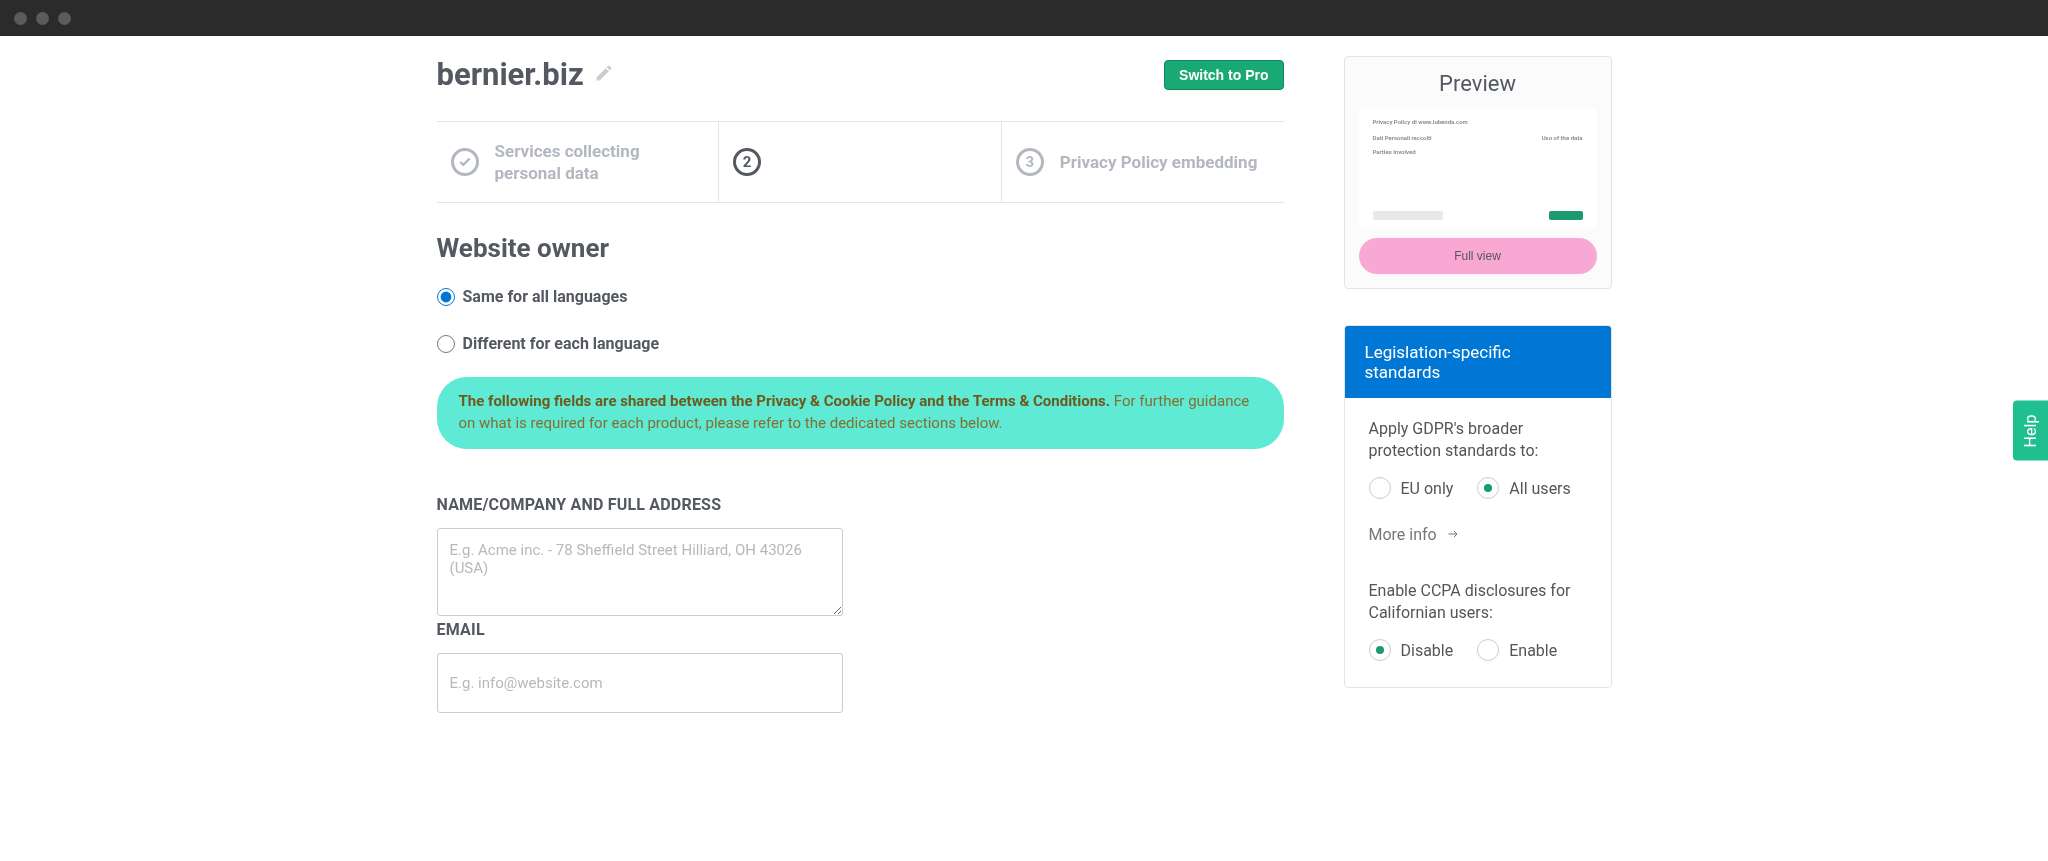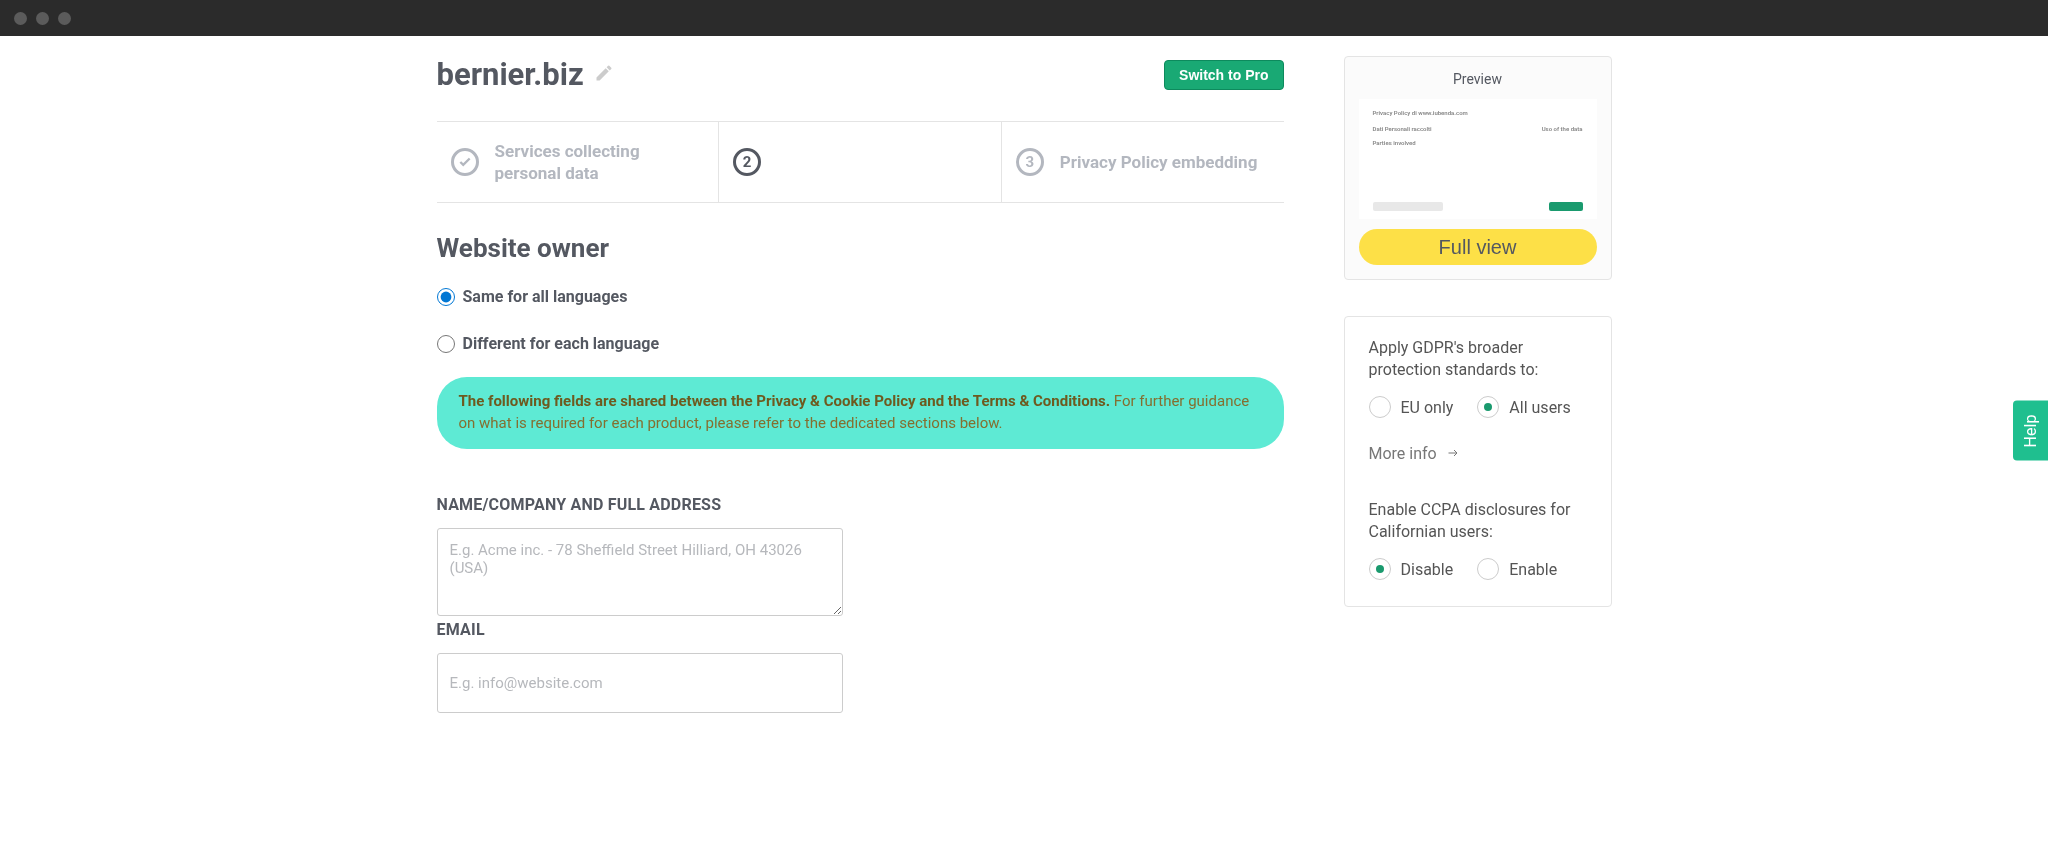--- a/index.html
+++ b/index.html
@@ -168,21 +168,21 @@
   
   .preview-card {
     border: 1px solid #e4e4e4;
     border-radius: 4px;
     background: #fbfbfb;
     padding: 14px;
     margin-bottom: 36px;
   }
   .preview-title {
     text-align: center;
-    font-size: 14px;
+    font-size: 22px;
     color: #545861;
     margin-bottom: 12px;
     font-weight: 400;
   }
   .preview-thumb {
     background: #fff;
     height: 120px;
     margin-bottom: 10px;
     position: relative;
     padding: 10px 14px;
@@ -207,24 +207,24 @@
   }
   .preview-cta-badge {
     background: #1a9a6e;
     width: 34px; height: 9px;
     border-radius: 2px;
   }
   .full-view-btn {
     width: 100%;
     border-radius: 30px;
     height: 36px;
-    background: #fde047;
+    background: #f9a8d4;
     border: none;
     color: #545861;
-    font-size: 20px;
+    font-size: 12px;
     cursor: pointer;
   }
 
   .legislation-card {
     border: 1px solid #e4e4e4;
     border-radius: 4px;
     overflow: hidden;
   }
   .legislation-head {
     background: #0077d4;
@@ -364,20 +364,21 @@
           <div style="font-weight:600">Parties involved</div>
           <div class="preview-footer-row">
             <div class="preview-footer-badge"></div>
             <div class="preview-cta-badge"></div>
           </div>
         </div>
         <button class="full-view-btn">Full view</button>
       </div>
 
       <div class="legislation-card">
+        <div class="legislation-head">Legislation-specific standards</div>
         <div class="legislation-body">
           <div class="leg-label">Apply GDPR's broader protection standards to:</div>
           <div class="pill-row">
             <div class="pill-opt">
               <div class="pill-radio"></div>
               <span>EU only</span>
             </div>
             <div class="pill-opt">
               <div class="pill-radio sel"></div>
               <span>All users</span>

